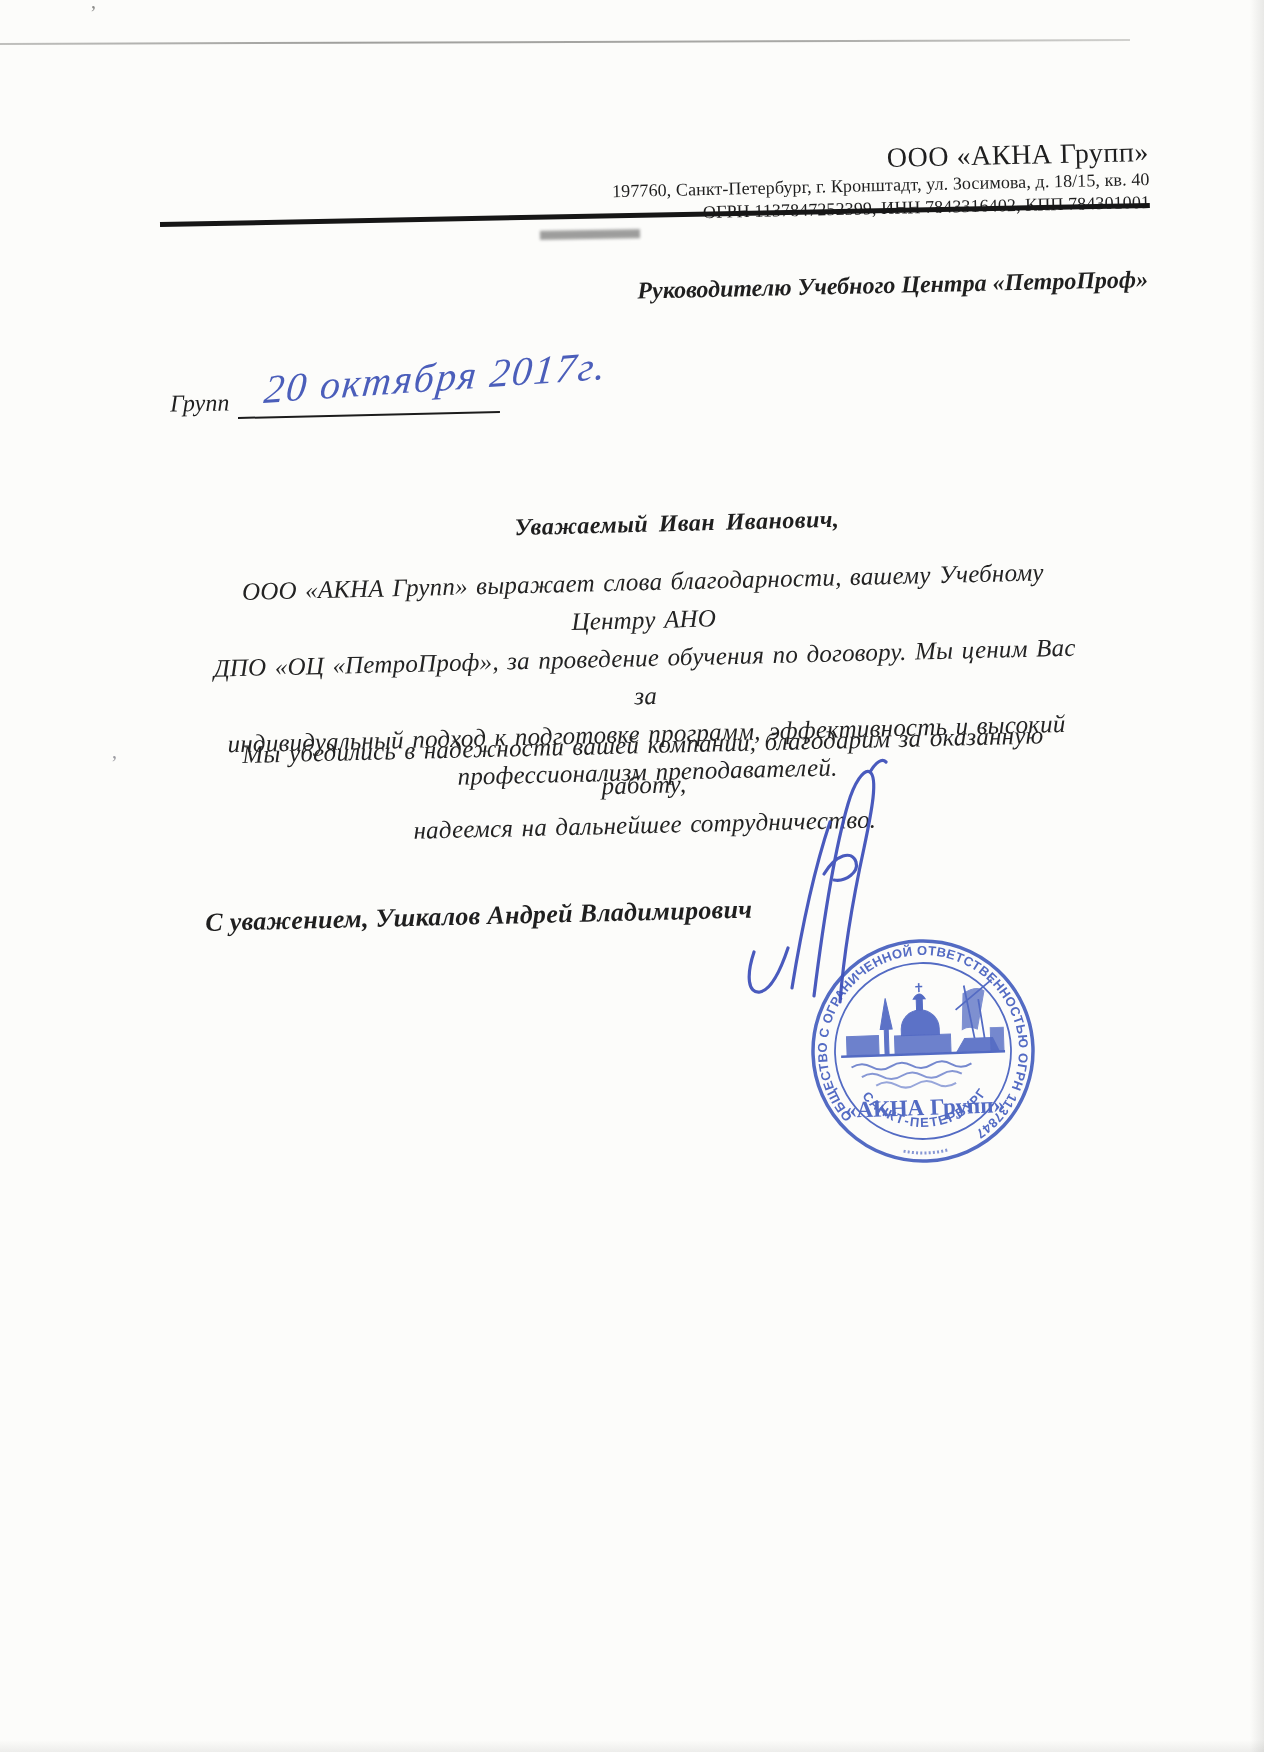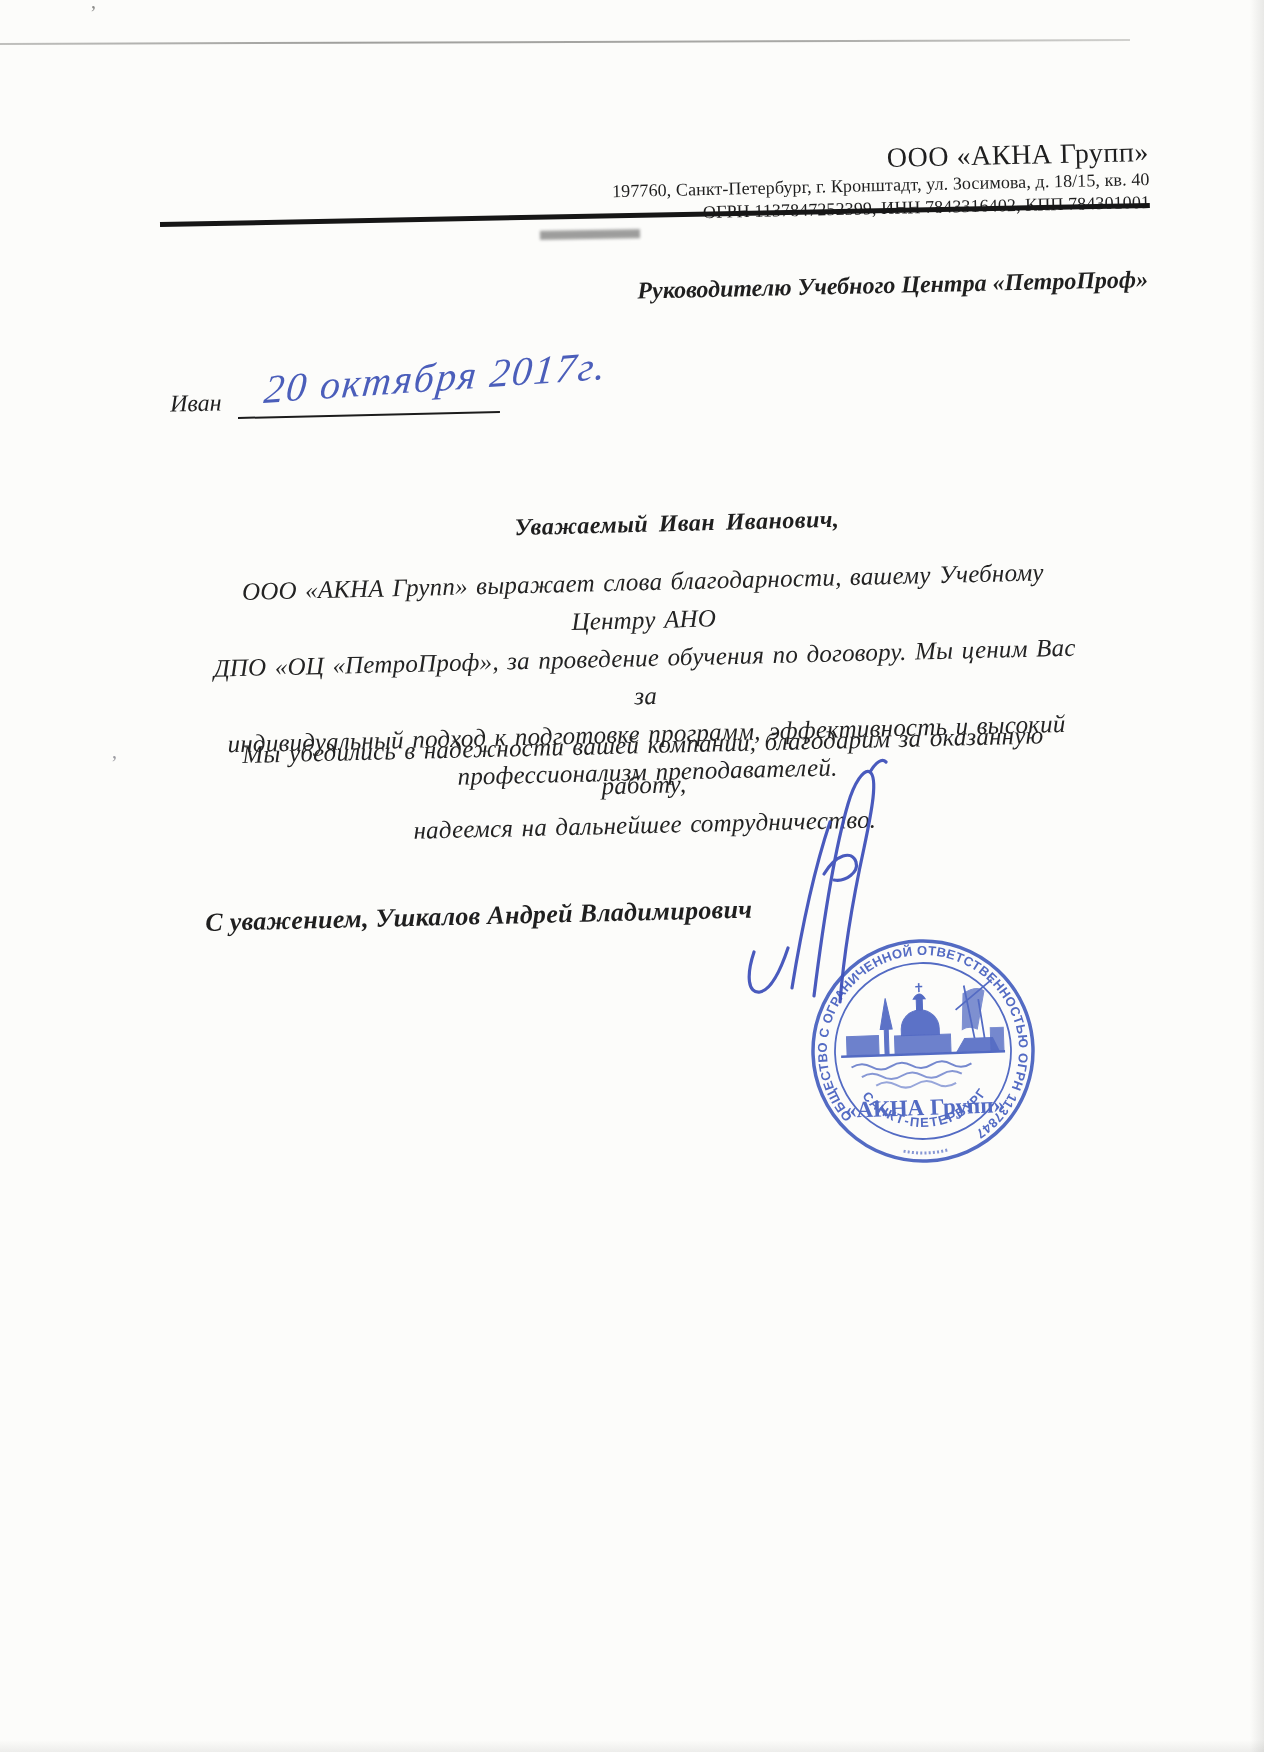--- a/index.html
+++ b/index.html
@@ -63,21 +63,21 @@
   <div class="header">
     <div class="company">ООО «АКНА Групп»</div>
     <div class="address">197760, Санкт-Петербург, г. Кронштадт, ул. Зосимова, д. 18/15, кв. 40</div>
     <div class="registration">ОГРН 1137847252399, ИНН 7843316402, КПП 784301001</div>
   </div>
   <div class="rule"></div>
   <div class="rule-smear"></div>
 
   <div class="recipient">Руководителю Учебного Центра «ПетроПроф»</div>
 
-  <div class="date-label">Иван</div>
+  <div class="date-label">Групп</div>
   <div class="date-underline"></div>
   <div class="date-hand">20 октября 2017г.</div>
 
   <div class="salutation">Уважаемый Иван Иванович,</div>
 
   <div class="para para-1">
     <div>ООО «АКНА Групп» выражает слова благодарности, вашему Учебному Центру  АНО</div>
     <div>ДПО «ОЦ «ПетроПроф», за проведение обучения по договору. Мы ценим Вас за</div>
     <div>индивидуальный подход к подготовке программ, эффективность и высокий</div>
     <div>профессионализм преподавателей.</div>

